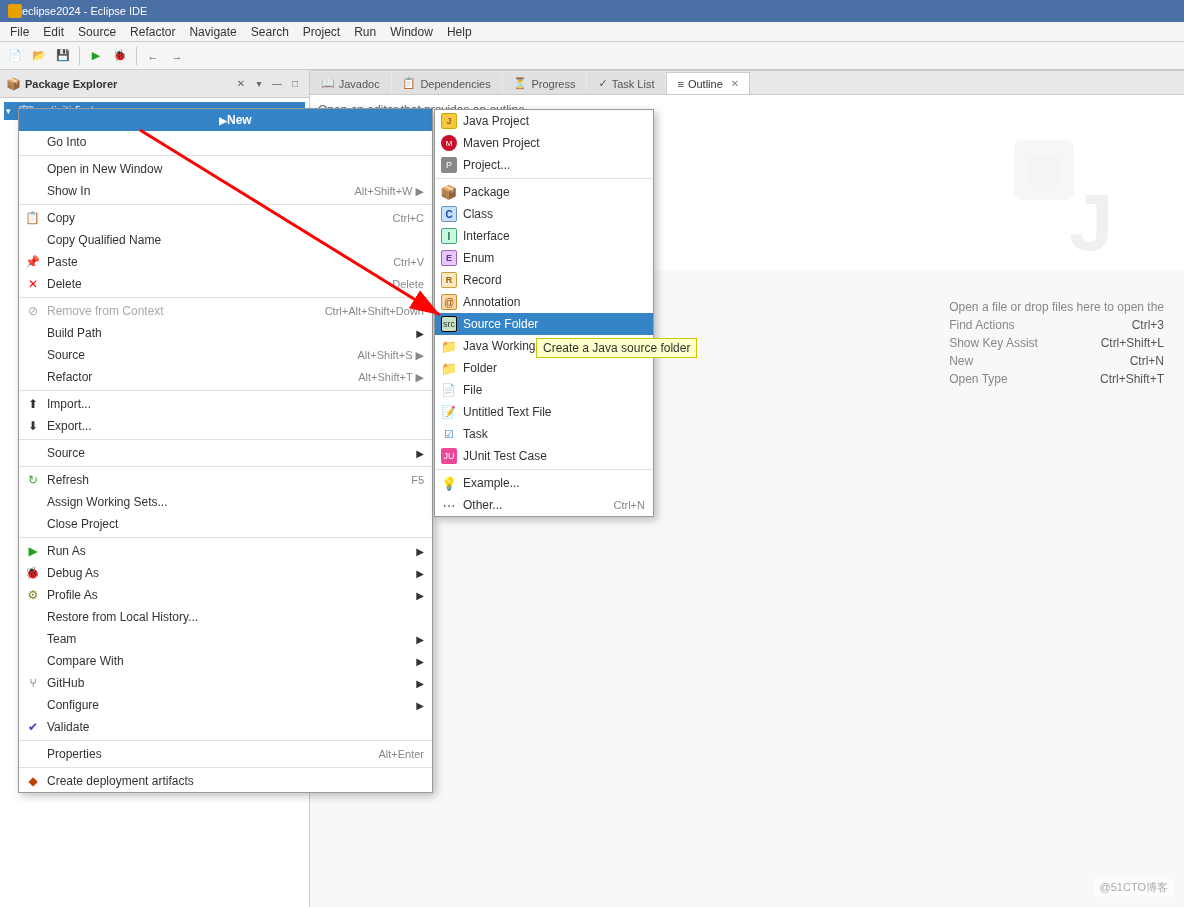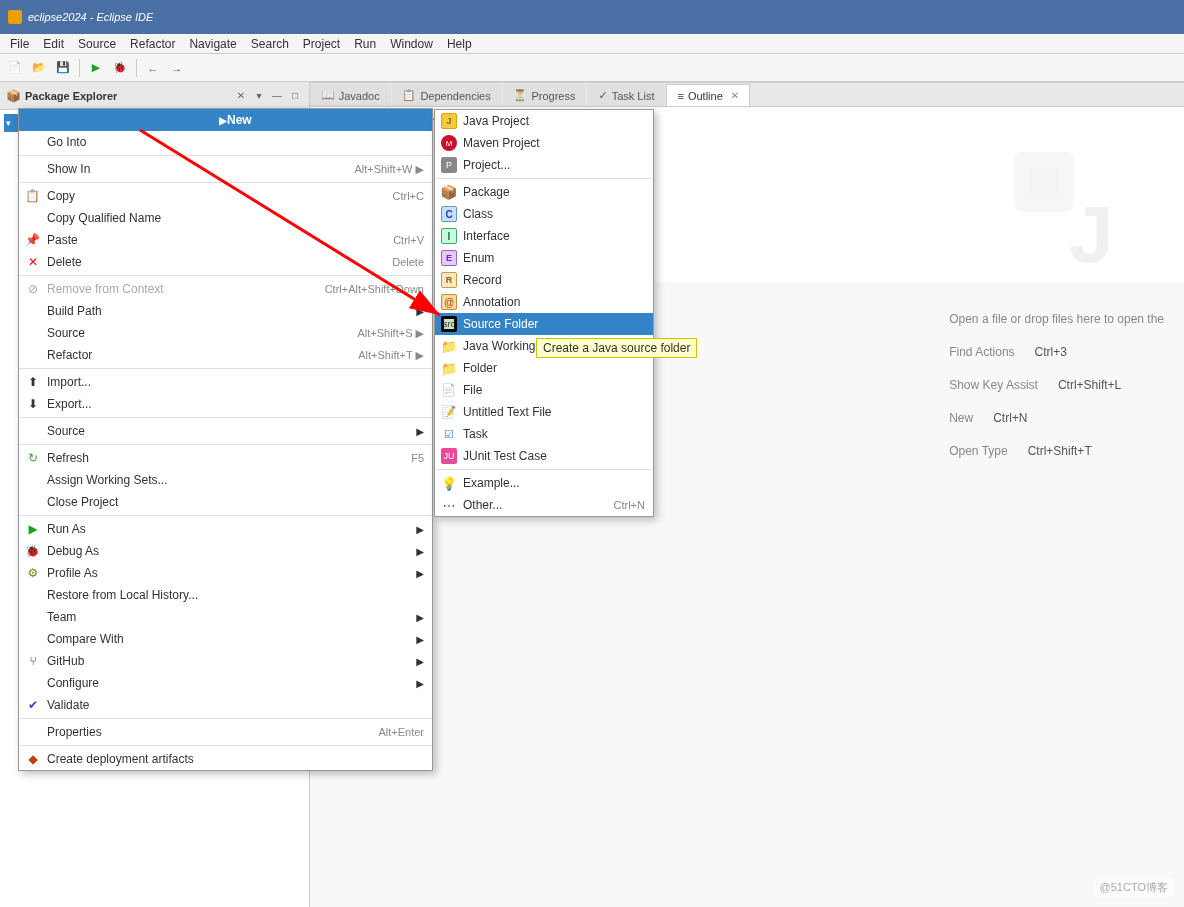--- a/index.html
+++ b/index.html
@@ -14,23 +14,21 @@
     }
 
     
     .title-bar {
       background: #4a6fa5;
       color: white;
       padding: 4px 8px;
       font-size: 11px;
       display: flex;
       align-items: center;
-      gap: 6px;
-      height: 34px;
-      font-style: italic;
+      height: 22px;
     }
     .title-bar-icon {
       width: 14px;
       height: 14px;
       background: #e8a000;
       border-radius: 2px;
       display: inline-block;
     }
 
     
@@ -154,23 +152,23 @@
     .open-file-text {
       position: absolute;
       right: 20px;
       top: 230px;
       text-align: right;
       color: #888;
       font-size: 12px;
     }
     .open-file-text .shortcut-row {
       display: flex;
-      justify-content: flex-start;
+      justify-content: space-between;
       gap: 20px;
-      margin-top: 19px;
+      margin-top: 4px;
     }
     .shortcut-label { color: #888; }
     .shortcut-key { color: #555; }
 
     
     .bottom-panel {
       height: 200px;
       background: white;
       border-top: 1px solid #ccc;
     }
@@ -356,21 +354,21 @@
       border-radius: 2px;
     }
     .mi-java { background: #f5c842; color: #8b6914; font-weight: bold; border: 1px solid #d4a800; font-size: 9px; }
     .mi-maven { background: #c8102e; color: white; font-size: 8px; border-radius: 50%; }
     .mi-project { background: #888; color: white; font-size: 9px; }
     .mi-class { background: #c8e0f8; border: 1px solid #6496c8; color: #2244aa; font-weight: bold; font-size: 10px; }
     .mi-iface { background: #c8f8e0; border: 1px solid #40a870; color: #207050; font-weight: bold; font-size: 10px; }
     .mi-enum { background: #e8c8f8; border: 1px solid #9864b8; color: #6030a0; font-weight: bold; font-size: 9px; }
     .mi-record { background: #f8e8c8; border: 1px solid #c8a030; color: #a06000; font-weight: bold; font-size: 9px; }
     .mi-anno { background: #f8d8a8; border: 1px solid #c89030; color: #a05000; font-size: 10px; }
-    .mi-src-folder { background: #c8e0c8; border: 3px solid #000000; color: #304030; font-size: 9px; }
+    .mi-src-folder { background: #c8e0c8; border: 1px solid #000000; color: #304030; font-size: 9px; }
     .mi-folder { color: #e0a020; font-size: 13px; }
     .mi-file { color: #808080; font-size: 12px; }
     .mi-task { color: #4080c0; font-size: 11px; }
     .mi-junit { background: #ec4899; color: white; font-size: 9px; border-radius: 2px; }
     .mi-refresh { color: #40a040; font-size: 12px; }
     .mi-run { color: #20a020; }
     .mi-debug { color: #404080; }
   </style>
 </head>
 <body>
@@ -506,20 +504,23 @@
 
   <div class="ctx-item ctx-item-new">
     <span class="ctx-arrow">▶</span>
     <span style="margin-right:auto;">New</span>
   </div>
   <div class="ctx-item">
     <span>Go Into</span>
   </div>
   <div class="ctx-separator"></div>
   <div class="ctx-item">
+    <span>Open in New Window</span>
+  </div>
+  <div class="ctx-item">
     <span>Show In</span>
     <span class="ctx-shortcut">Alt+Shift+W ▶</span>
   </div>
   <div class="ctx-separator"></div>
   <div class="ctx-item">
     <span class="ctx-icon">📋</span>
     <span>Copy</span>
     <span class="ctx-shortcut">Ctrl+C</span>
   </div>
   <div class="ctx-item">

